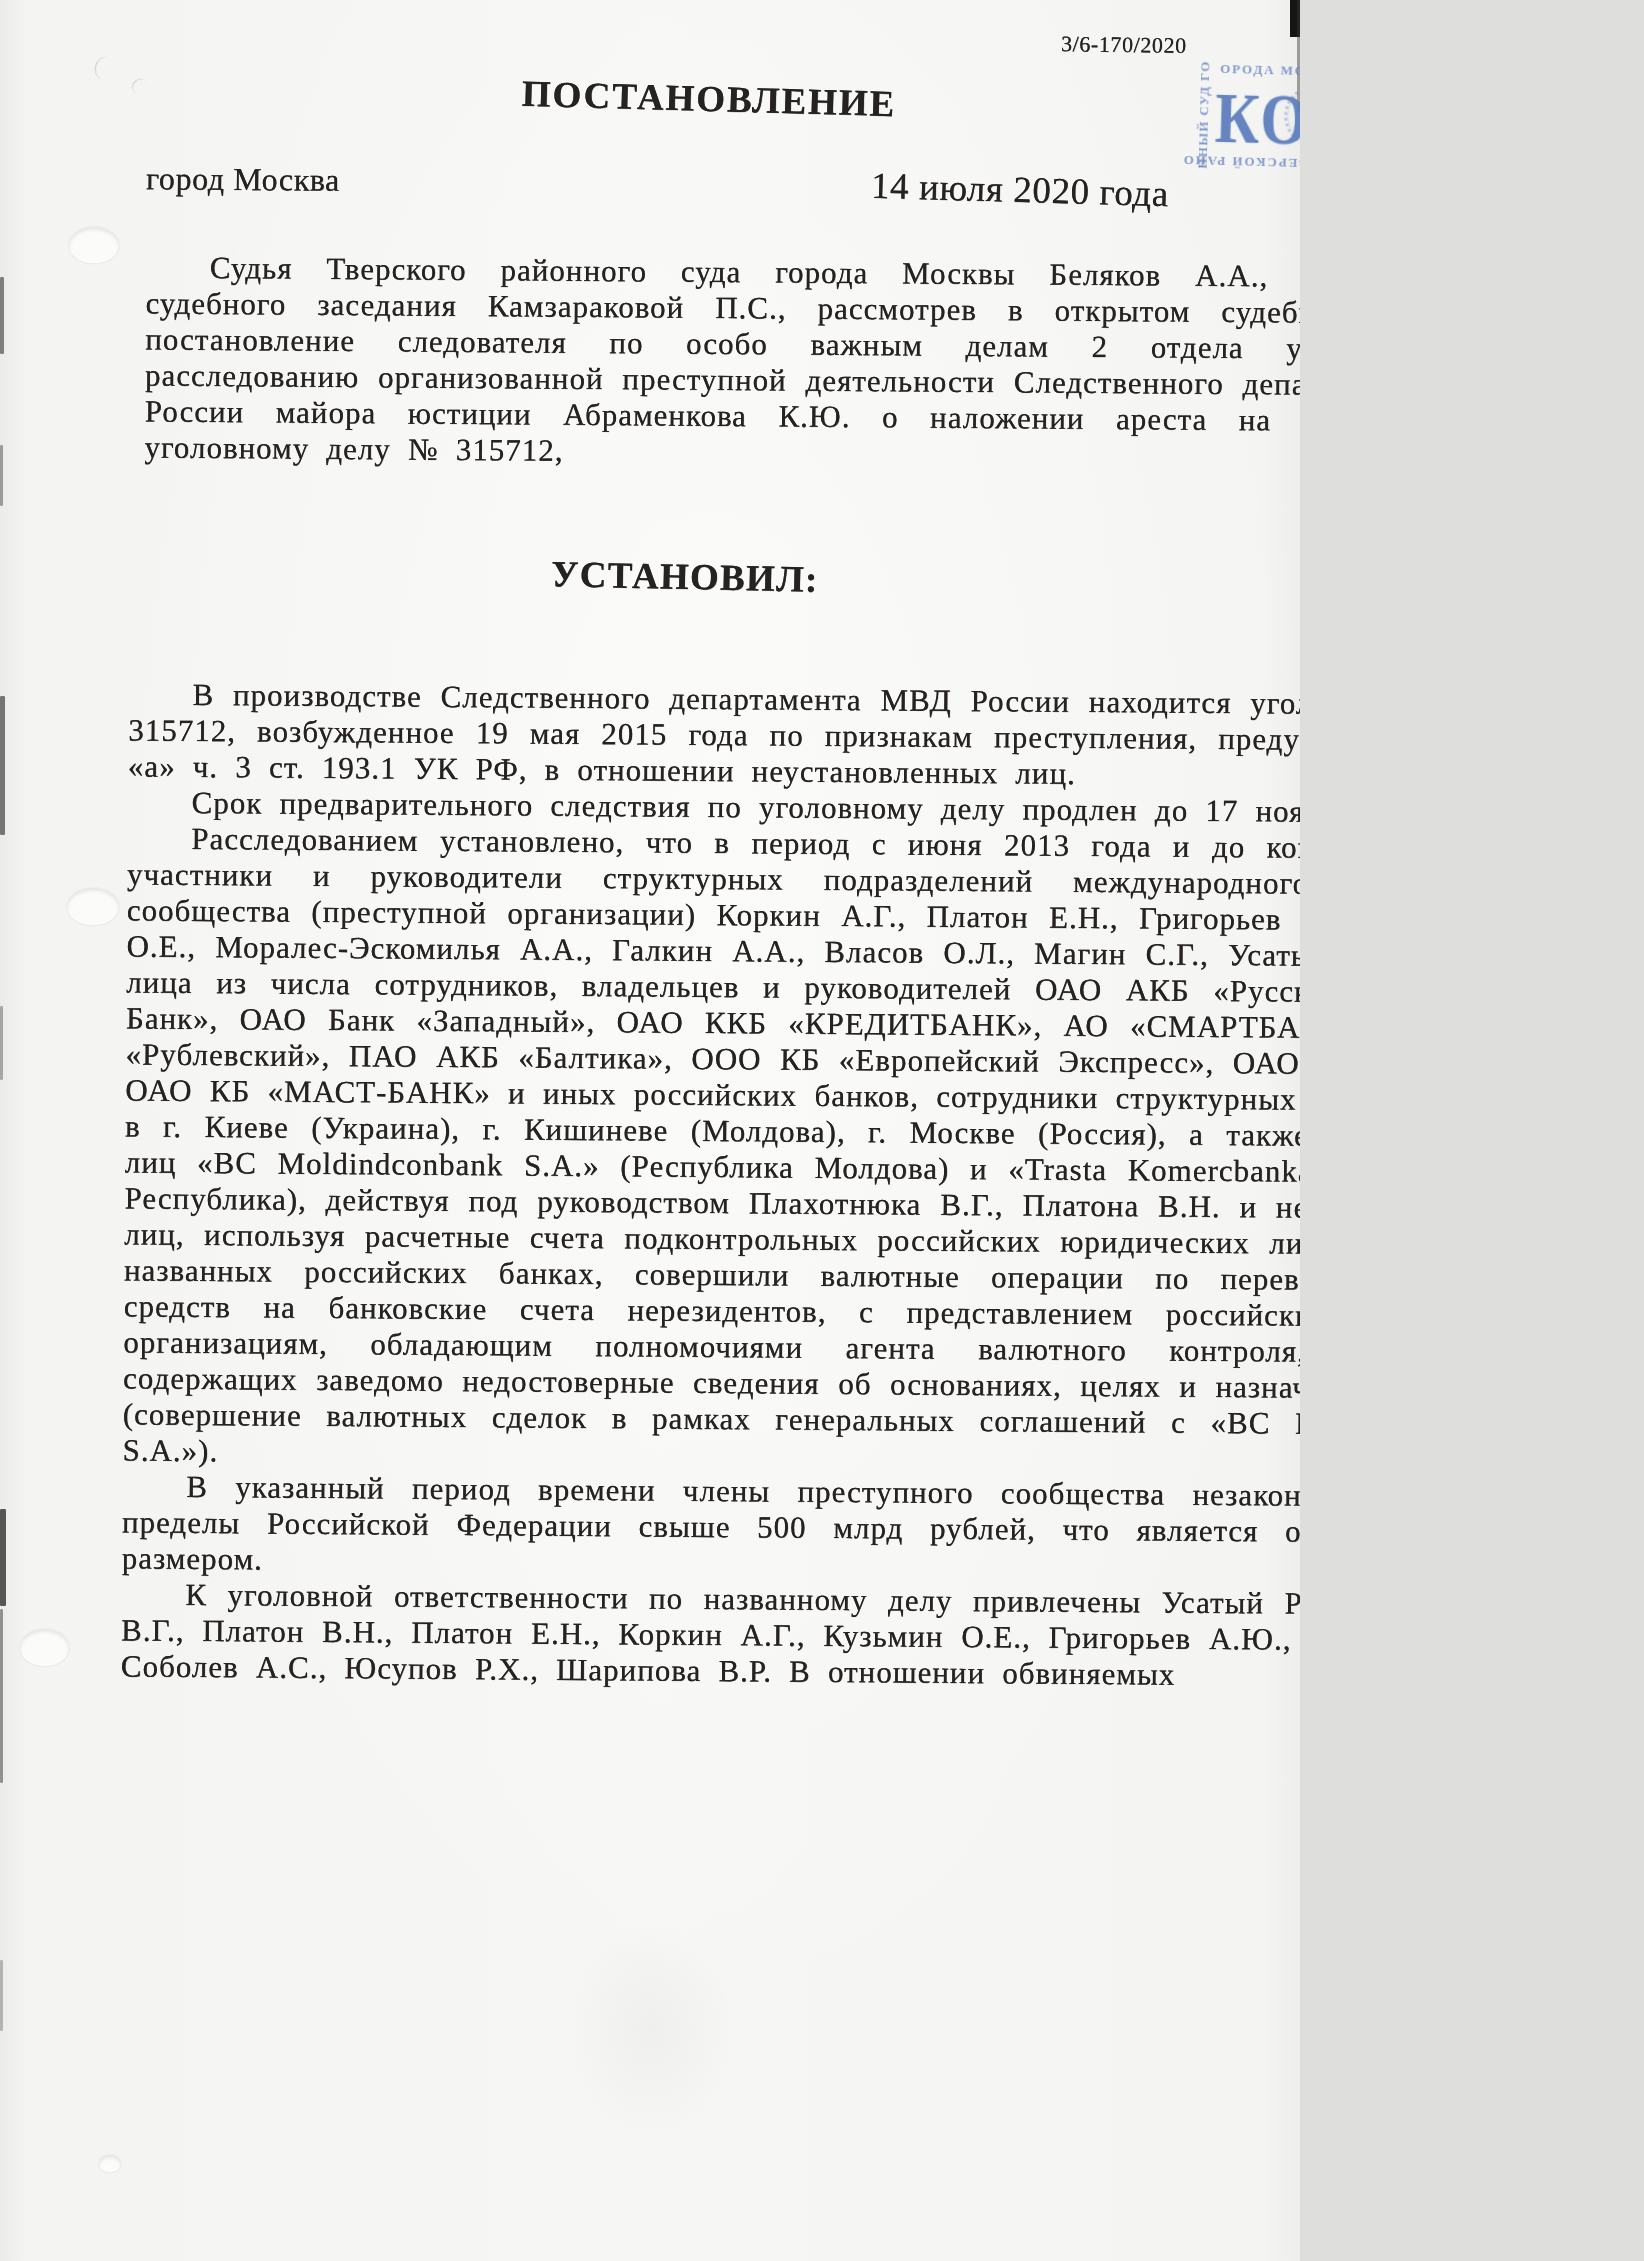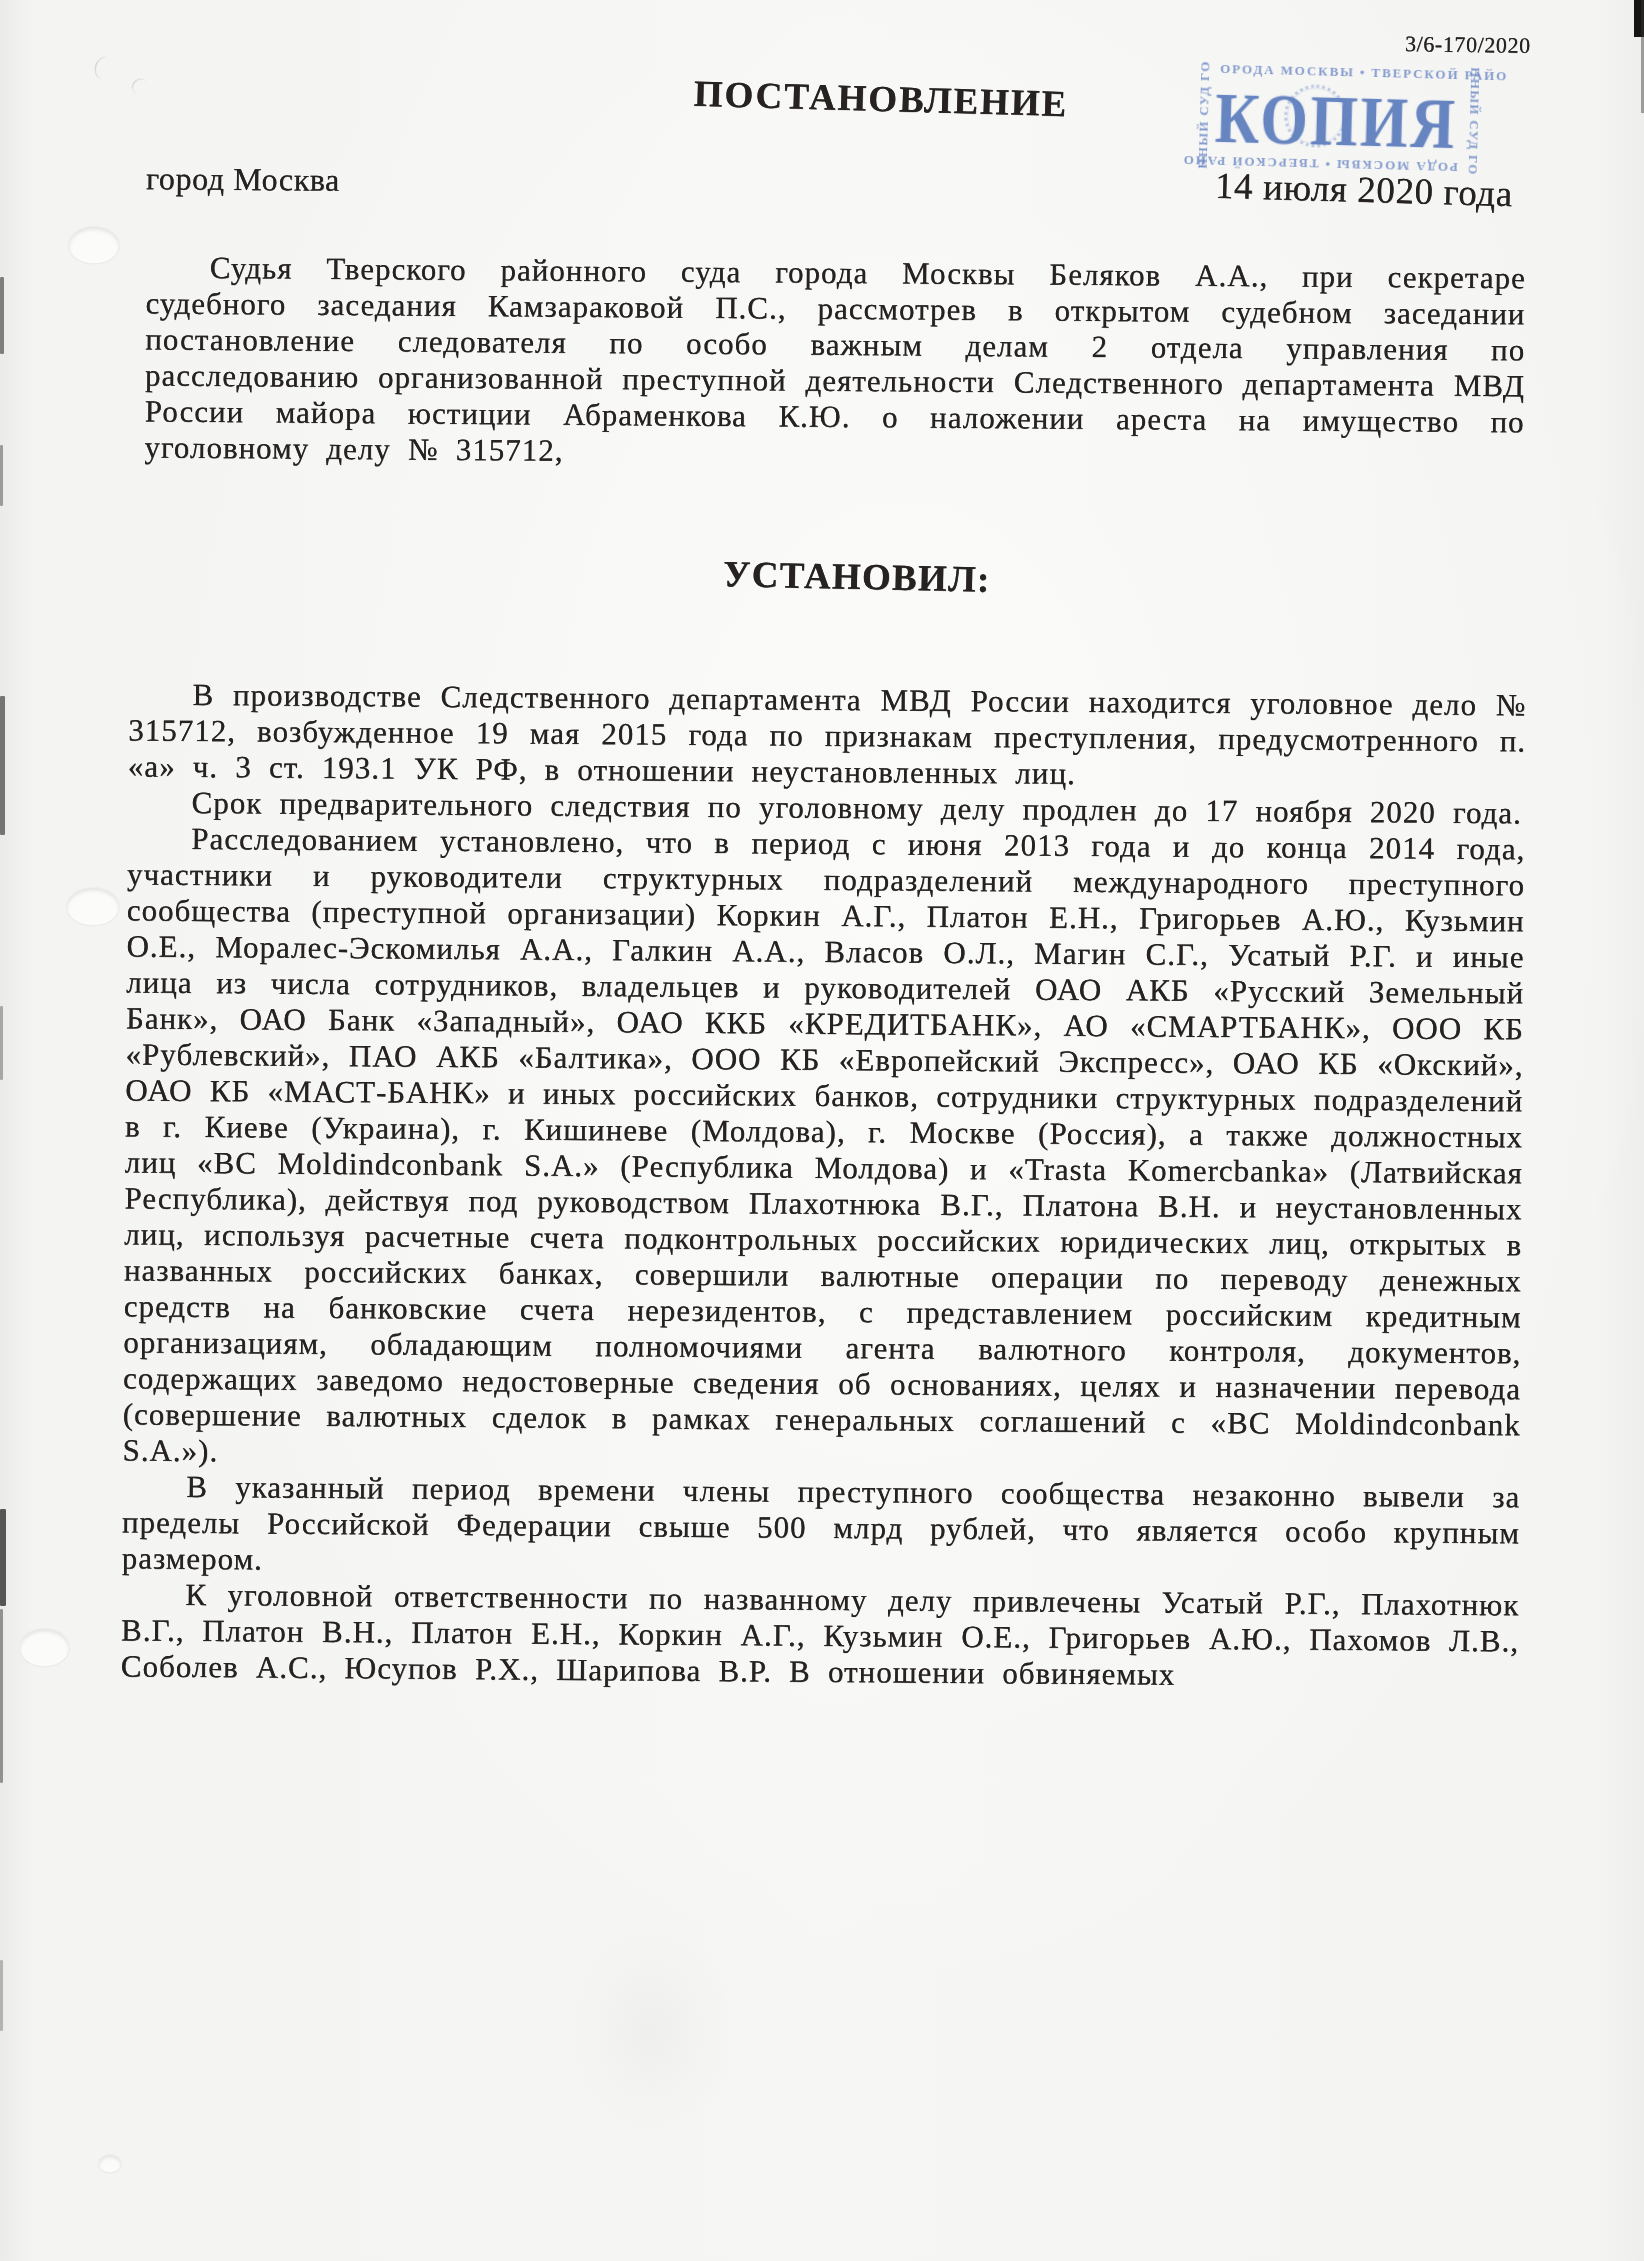--- a/index.html
+++ b/index.html
@@ -1,18 +1,18 @@
 <!DOCTYPE html>
 <html style="font-size:10.3px"><head>
 <meta charset="utf-8">
 <style>
   html, body { margin: 0; padding: 0; background: #dededc; }
   .page {
     position: relative;
-    width: 1644px;
+    width: 1300px;
     height: 2261px;
     overflow: hidden;
     font-family: "Liberation Serif", "DejaVu Serif", serif;
     color: #262220;
     background:
       radial-gradient(ellipse at 55% 38%, rgba(255,255,255,0.55), rgba(255,255,255,0) 62%),
       linear-gradient(90deg, #ebebe9 0%, #f4f4f2 2%, #f6f6f4 50%, #f4f4f2 97%, #eeeeec 100%),
       #f5f5f3;
   }
   

